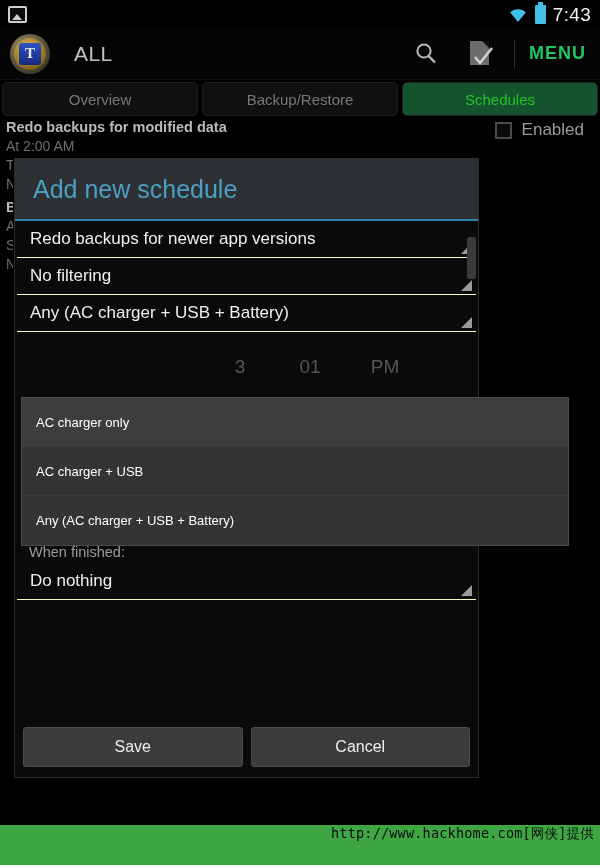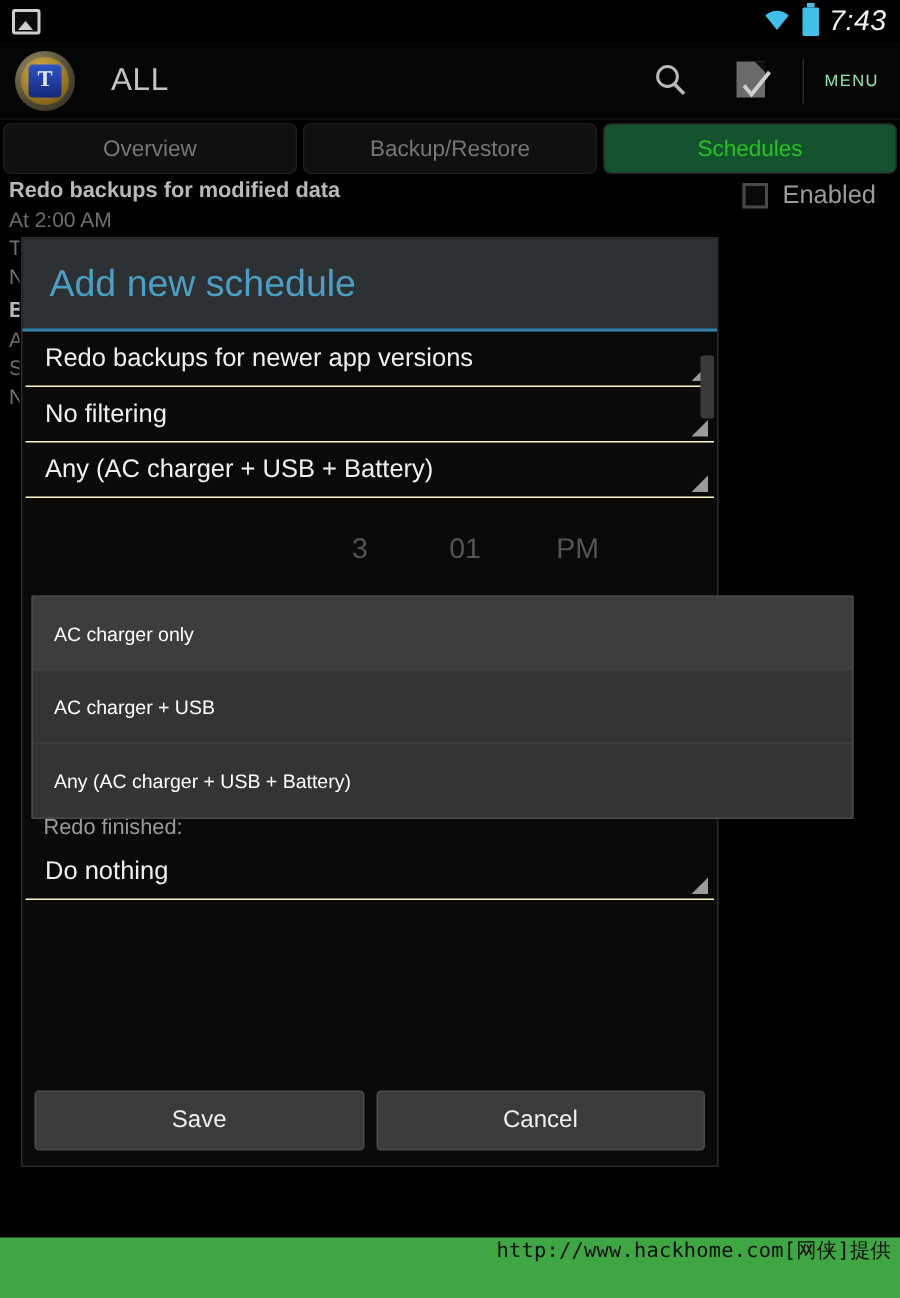--- a/index.html
+++ b/index.html
@@ -26,23 +26,22 @@
     border: 2px solid #cfcfcf; border-radius: 2px;
     background: #0b0b0b; position: relative; overflow: hidden;
   }
   .sb-thumb::after {
     content: ""; position: absolute; left: 2px; bottom: 1px;
     width: 0; height: 0;
     border-left: 5px solid transparent; border-right: 5px solid transparent;
     border-bottom: 6px solid #cfcfcf;
   }
   .sb-right {
-    margin-left: auto; display: flex; gap: 7px;
+    margin-left: auto; display: flex; align-items: center; gap: 7px;
     padding-right: 9px;
-    font-style: italic;
   }
   .wifi-ico { width: 20px; height: 15px; display: block; }
   .batt {
     width: 11px; height: 19px; position: relative;
     background: #3fc0e8; border-radius: 1px;
   }
   .batt::before {
     content: ""; position: absolute; top: -3px; left: 3px;
     width: 5px; height: 3px; background: #3fc0e8;
   }
@@ -82,22 +81,23 @@
     margin-left: auto; display: flex; align-items: center; height: 100%;
   }
   .ab-btn {
     width: 56px; height: 100%;
     display: flex; align-items: center; justify-content: center;
   }
   .ab-sep {
     width: 1px; height: 30px; background: #2a2a2a; margin: 0 4px;
   }
   .ab-menu {
-    color: #86efac; font-size: 11px; letter-spacing: 1px;
+    color: #22c55e; font-size: 18px; letter-spacing: 1px;
     padding: 0 14px 0 10px;
+    font-weight: bold;
   }
   .filter-ico { position: relative; width: 24px; height: 26px; }
   .filter-ico .pg {
     position: absolute; left: 0; top: 0; width: 19px; height: 24px;
     background: #6b6b6b;
   }
   .filter-ico .pg::after {
     content: ""; position: absolute; right: 0; top: 0;
     border-left: 7px solid transparent; border-top: 7px solid #111;
   }
@@ -362,21 +362,21 @@
           </div>
         </div>
         <div class="day-row">
           <div class="day c1">
             <span class="cb checked"></span>
             <span>Sundays</span>
           </div>
         </div>
       </div>
 
-      <div id="whenfinished">Redo finished:</div>
+      <div id="whenfinished">When finished:</div>
       <div class="spinner bottom">Do nothing</div>
     </div>
 
     <div id="dlg-scroll"></div>
 
     <div class="dlg-btns">
       <div class="dlg-btn">Save</div>
       <div class="dlg-btn">Cancel</div>
     </div>
   </div>

